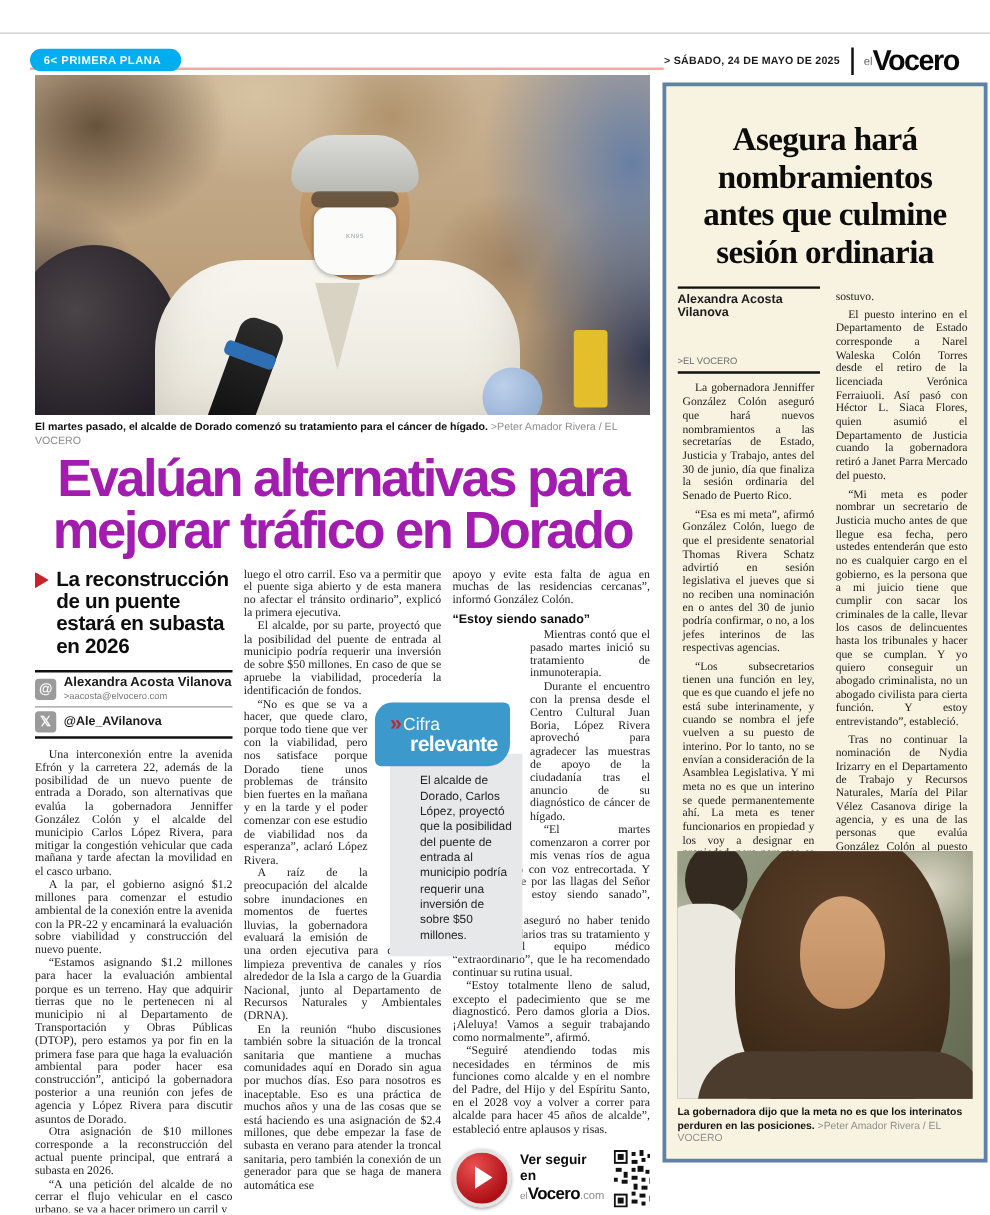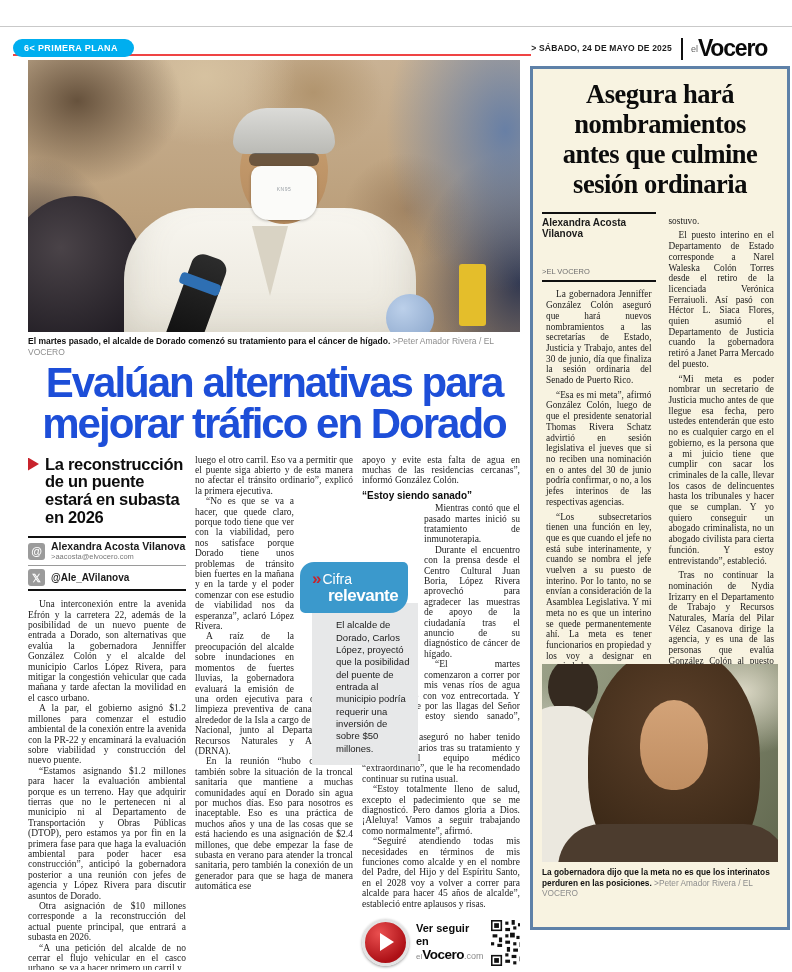--- a/index.html
+++ b/index.html
@@ -1,20 +1,20 @@
 <!DOCTYPE html>
 <html><head>
 <meta charset="utf-8">
 <style>
   html,body{margin:0;padding:0;background:#fff;}
   body{width:792px;height:972px;position:relative;overflow:hidden;font-family:"Liberation Sans",sans-serif;color:#111;}
   .hairline{position:absolute;top:26px;left:0;right:0;border-top:1px solid #c9c9c9;}
 
   
-  .topbar{position:absolute;left:13px;right:24px;top:34px;height:20px;border-bottom:2px solid #ef4444;}
+  .topbar{position:absolute;left:24px;right:24px;top:34px;height:20px;border-bottom:2px solid #fca5a5;}
   .section-pill{position:absolute;left:0;bottom:-3px;background:#00AEEF;color:#fff;font-size:9px;font-weight:bold;
     padding:4px 16px 4px 11px;border-radius:10px;letter-spacing:.4px;}
   .topbar-right{position:absolute;right:0;bottom:-6px;display:flex;align-items:flex-end;gap:9px;background:#fff;}
   .date{font-size:8.5px;font-weight:bold;letter-spacing:.2px;padding-bottom:7px;color:#1c1c1c;}
   .logo{border-left:2px solid #101010;padding:0 1px 1px 8px;line-height:.9;white-space:nowrap;}
   .logo-el{font-size:9px;color:#666;vertical-align:4px;}
   .logo-main{font-size:23px;font-weight:900;letter-spacing:-1.2px;color:#0a0a0a;}
 
   
   .main{position:absolute;left:28px;top:60px;width:492px;}
@@ -46,21 +46,21 @@
     background:linear-gradient(#2c2c2c,#0e0e0e);}
   .hero-mic-band{position:absolute;left:151px;bottom:42px;width:42px;height:12px;background:#2e6fb3;transform:rotate(20deg);border-radius:4px;}
   .hero-mic2{position:absolute;left:358px;bottom:-10px;width:48px;height:48px;border-radius:50%;
     background:radial-gradient(circle at 35% 30%, #bcd0ea, #87a3c9);}
   .hero-sign{position:absolute;right:34px;bottom:6px;width:27px;height:62px;background:#E4BE2B;border-radius:3px;}
 
   .hero-caption{font-size:8.5px;line-height:1.25;margin:4px 0 5px;color:#101010;}
   .hero-caption b{font-weight:bold;}
   .credit{color:#8d8d8d;font-weight:normal;}
 
-  .headline{margin:2px 0 10px;text-align:center;font-weight:bold;font-size:42px;line-height:.98;letter-spacing:-2px;color:#1d4ed8;}
+  .headline{margin:2px 0 10px;text-align:center;font-weight:bold;font-size:42px;line-height:.98;letter-spacing:-2px;color:#a21caf;}
 
   .article-body{position:relative;display:flex;gap:9px;height:515px;overflow:hidden;}
   .col{flex:0 0 158px;width:158px;font-family:"Liberation Serif",serif;font-size:9.5px;line-height:10.4px;
     text-align:justify;color:#1b1b1b;}
   .col p{margin:0;text-indent:11px;}
   .col p.noindent{text-indent:0;}
 
   .deck{display:flex;gap:6px;font-weight:bold;font-size:16.5px;line-height:1.08;letter-spacing:-.3px;color:#0d0d0d;
     font-family:"Liberation Sans",sans-serif;margin:1px 0 9px;text-align:left;}
   .deck-arrow{flex:0 0 auto;width:11px;height:13px;margin-top:2px;background:#C8232C;clip-path:polygon(0 0,100% 50%,0 100%);}
@@ -94,21 +94,21 @@
   .v-l1{font-weight:bold;font-size:11px;display:block;color:#0b0b0b;}
   .v-el{font-size:8px;color:#8a8a8a;}
   .v-brand{font-size:13.5px;font-weight:900;color:#0a0a0a;letter-spacing:-.5px;}
   .v-com{font-size:9px;color:#8a8a8a;}
   .qr{flex:0 0 auto;width:46px;height:46px;}
 
   
   .sidebar{position:absolute;left:530px;top:66px;width:260px;height:864px;box-sizing:border-box;
     background:#F8F3E1;border:3px solid #5E81A8;padding:8px 9px;}
   .sb-headline{font-family:"Liberation Serif",serif;font-weight:bold;font-size:26.5px;line-height:1.13;text-align:center;
-    letter-spacing:-.5px;color:#0c0c0c;margin:3px 0 12px;}
+    letter-spacing:-.5px;color:#0c0c0c;margin:20px 0 12px;}
   .sb-cols{display:flex;gap:9px;height:452px;overflow:hidden;}
   .sb-col{flex:1;font-family:"Liberation Serif",serif;font-size:9.3px;line-height:10.7px;text-align:justify;color:#1b1b1b;}
   .sb-col p{margin:4px;text-indent:10px;}
   .sb-col p.noindent{text-indent:0;}
   .sb-byline{border-top:2px solid #101010;border-bottom:2px solid #101010;padding:3px 0;margin-bottom:7px;
     font-family:"Liberation Sans",sans-serif;text-align:left;}
   .sb-b-name{font-weight:bold;font-size:10px;display:block;line-height:1.1;}
   .sb-b-org{font-size:7.5px;color:#6d6d6d;display:block;margin-top:28px;}
 
   .sb-photo{position:relative;width:100%;height:198px;overflow:hidden;margin-top:8px;background:#7c8268;}
@@ -190,20 +190,21 @@
       </div>
       <p>Una interconexión entre la avenida Efrón y la carretera 22, además de la posibilidad de un nuevo puente de entrada a Dorado, son alternativas que evalúa la gobernadora Jenniffer González Colón y el alcalde del municipio Carlos López Rivera, para mitigar la congestión vehicular que cada mañana y tarde afectan la movilidad en el casco urbano.</p>
       <p>A la par, el gobierno asignó $1.2 millones para comenzar el estudio ambiental de la conexión entre la avenida con la PR-22 y encaminará la evaluación sobre viabilidad y construcción del nuevo puente.</p>
       <p>“Estamos asignando $1.2 millones para hacer la evaluación ambiental porque es un terreno. Hay que adquirir tierras que no le pertenecen ni al municipio ni al Departamento de Transportación y Obras Públicas (DTOP), pero estamos ya por fin en la primera fase para que haga la evaluación ambiental para poder hacer esa construcción”, anticipó la gobernadora posterior a una reunión con jefes de agencia y López Rivera para discutir asuntos de Dorado.</p>
       <p>Otra asignación de $10 millones corresponde a la reconstrucción del actual puente principal, que entrará a subasta en 2026.</p>
       <p>“A una petición del alcalde de no cerrar el flujo vehicular en el casco urbano, se va a hacer primero un carril y</p>
     </div>
 
     <div class="col">
       <p class="noindent">luego el otro carril. Eso va a permitir que el puente siga abierto y de esta manera no afectar el tránsito ordinario”, explicó la primera ejecutiva.</p>
+      <p>El alcalde, por su parte, proyectó que la posibilidad del puente de entrada al municipio podría requerir una inversión de sobre $50 millones. En caso de que se apruebe la viabilidad, procedería la identificación de fondos.</p>
       <div class="spacer-r"></div>
       <p>“No es que se va a hacer, que quede claro, porque todo tiene que ver con la viabilidad, pero nos satisface porque Dorado tiene unos problemas de tránsito bien fuertes en la mañana y en la tarde y el poder comenzar con ese estudio de viabilidad nos da esperanza”, aclaró López Rivera.</p>
       <p>A raíz de la preocupación del alcalde sobre inundaciones en momentos de fuertes lluvias, la gobernadora evaluará la emisión de una orden ejecutiva para ordenar la limpieza preventiva de canales y ríos alrededor de la Isla a cargo de la Guardia Nacional, junto al Departamento de Recursos Naturales y Ambientales (DRNA).</p>
       <p>En la reunión “hubo discusiones también sobre la situación de la troncal sanitaria que mantiene a muchas comunidades aquí en Dorado sin agua por muchos días. Eso para nosotros es inaceptable. Eso es una práctica de muchos años y una de las cosas que se está haciendo es una asignación de $2.4 millones, que debe empezar la fase de subasta en verano para atender la troncal sanitaria, pero también la conexión de un generador para que se haga de manera automática ese</p>
     </div>
 
     <div class="col">
       <p class="noindent">apoyo y evite esta falta de agua en muchas de las residencias cercanas”, informó González Colón.</p>
       <h3 class="inline-subhead">“Estoy siendo sanado”</h3>
       <div class="spacer-l"></div>

